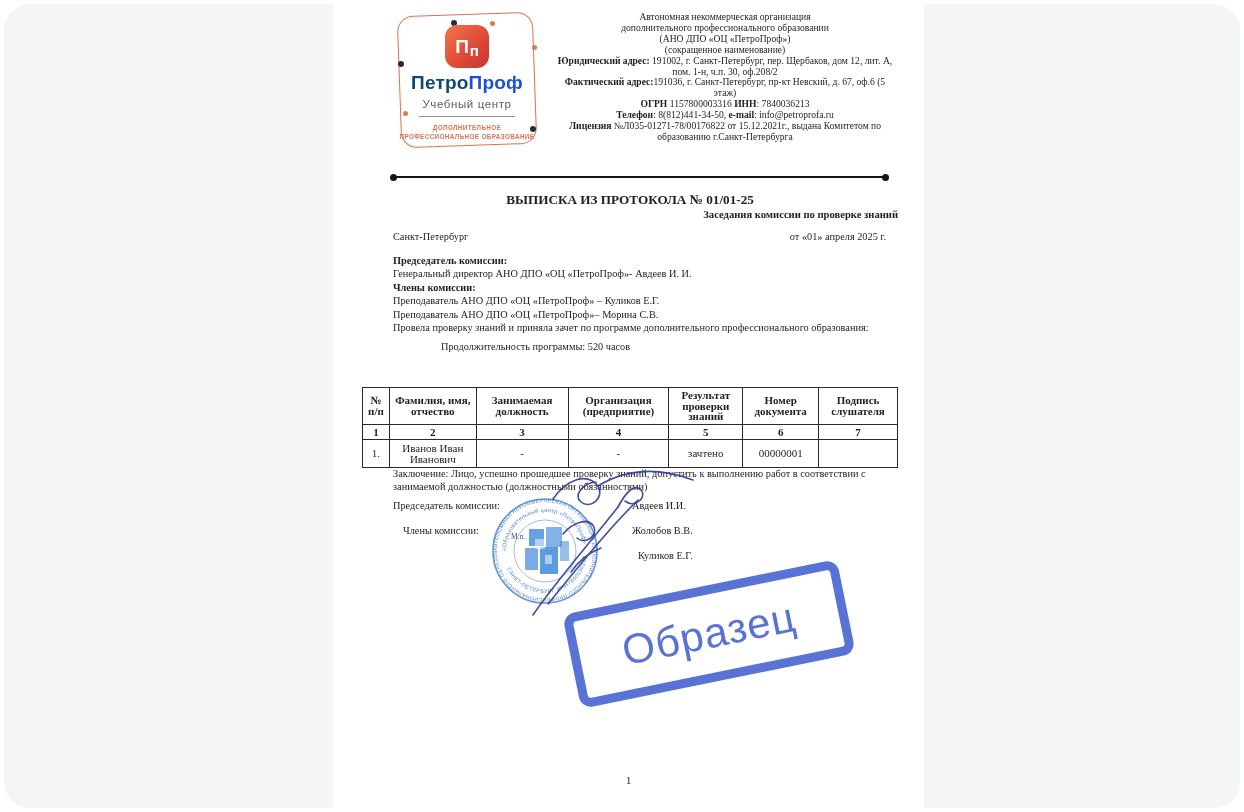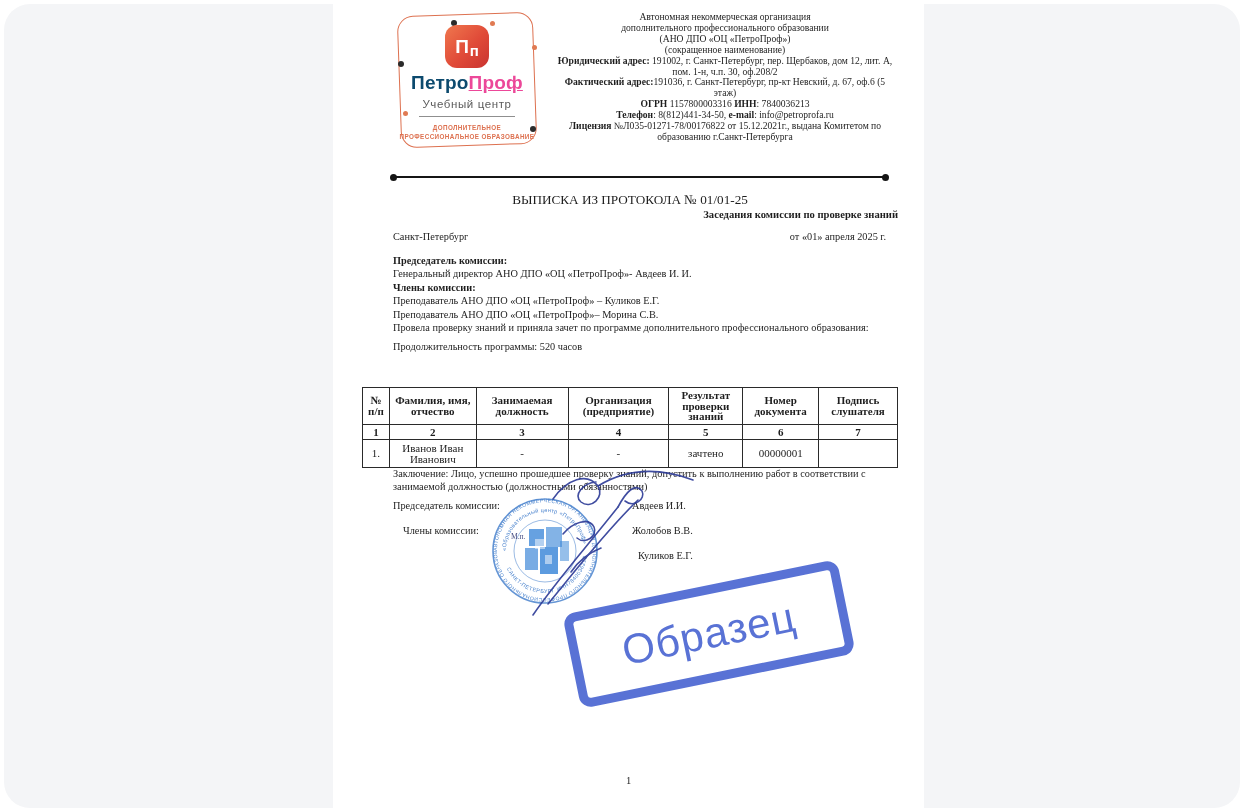--- a/index.html
+++ b/index.html
@@ -14,43 +14,43 @@
   .dot{position:absolute;border-radius:50%;}
   .dot.k{background:#2b2b2b;width:6px;height:6px;}
   .dot.o{background:#e07a52;width:5px;height:5px;}
   .logo-icon{position:absolute;left:49px;top:13px;width:44px;height:43px;border-radius:12px;
     background:linear-gradient(135deg,#f0784e 0%,#e04a38 55%,#c93330 100%);
     display:flex;align-items:center;justify-content:center;color:#fff;font-weight:bold;}
   .logo-icon .g1{font-size:19px;line-height:1;}
   .logo-icon .g2{font-size:15px;line-height:1;margin-top:8px;margin-left:1px;}
   .brand{position:absolute;left:0;top:60px;width:100%;text-align:center;font-size:19px;font-weight:bold;letter-spacing:.2px;}
   .brand .b1{color:#0c4a6e;margin-top:40px;}
-  .brand .b2{color:#ec4899;text-decoration:underline;}
+  .brand .b2{color:#1d4ed8;}
   .uc{position:absolute;left:0;top:86px;width:100%;text-align:center;font-size:11.5px;color:#5b5b5b;letter-spacing:.6px;}
   .logo-rule{position:absolute;left:23px;top:104px;width:96px;height:0;border-top:1.5px solid #8f8f8f;}
   .tagline{position:absolute;left:0;width:100%;text-align:center;font-size:6.3px;font-weight:bold;color:#dd7150;letter-spacing:.4px;}
   .tl1{top:112px;} .tl2{top:121px;}
 
   
   .hdr{position:absolute;left:222px;top:12px;width:340px;text-align:center;}
   .hdr-title{font-size:15px;font-weight:bold;margin-bottom:2px;}
   .hline{font-size:9.6px;line-height:10.9px;}
 
   
   .sep{position:absolute;left:60px;top:176px;width:493px;height:2px;background:#151515;}
   .sep::before,.sep::after{content:"";position:absolute;top:-2.5px;width:7px;height:7px;border-radius:50%;background:#151515;}
   .sep::before{left:-3px;} .sep::after{right:-3px;}
 
   
-  .doc-title{position:absolute;left:29px;top:192px;width:536px;text-align:center;font-size:13.2px;font-weight:normal;}
+  .doc-title{position:absolute;left:29px;top:192px;width:536px;text-align:center;font-size:13.2px;font-weight:bold;}
   .doc-sub{position:absolute;left:29px;top:209px;width:536px;text-align:right;font-size:10.6px;font-weight:bold;}
   .cityrow{position:absolute;left:60px;top:231px;width:493px;display:flex;justify-content:space-between;font-size:10.3px;gap:8px;}
   .bodyblock{position:absolute;left:60px;top:254px;width:493px;font-size:10.3px;line-height:13.4px;}
   .bodyblock .just{text-align:justify;}
-  .duration{margin-top:6px;}
+  .duration{margin-top:6px;margin-left:48px;}
   b{font-weight:bold;}
 
   
   table.info{position:absolute;left:29px;top:387px;width:536px;border-collapse:collapse;font-size:11px;}
   table.info td{border:1px solid #2a2a2a;text-align:center;vertical-align:middle;padding:1px 2px;line-height:10.6px;}
   tr.h td{font-weight:bold;height:34px;}
   tr.n td{font-weight:bold;height:12px;}
   tr.d td{height:25px;}
 
   .conclusion{position:absolute;left:60px;top:467px;width:493px;font-size:10.3px;line-height:13.2px;}

